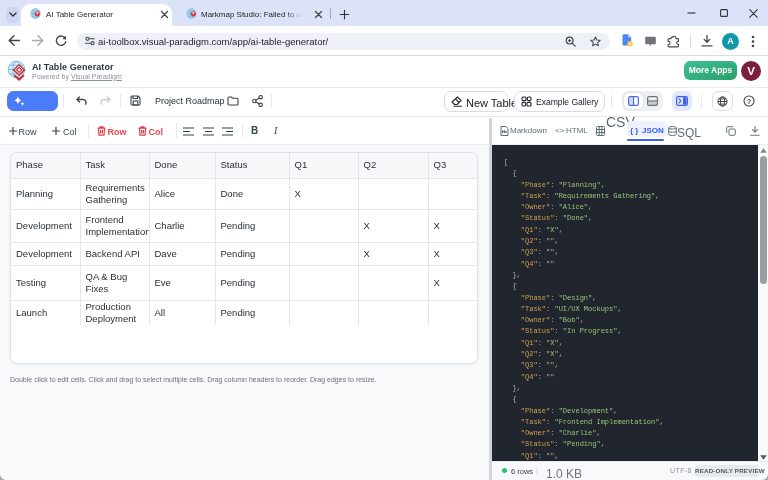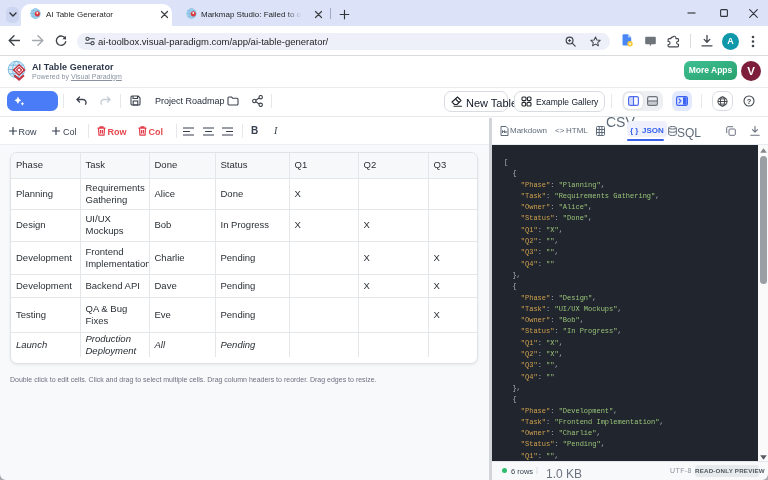--- a/index.html
+++ b/index.html
@@ -273,29 +273,20 @@
           </tr>
 <tr style="height:31px;">
             <td>Planning</td>
             <td>Requirements Gathering</td>
             <td>Alice</td>
             <td>Done</td>
             <td>X</td>
             <td></td>
             <td></td>
           </tr>
-<tr style="height:32px;">
-            <td>Design</td>
-            <td>UI/UX Mockups</td>
-            <td>Bob</td>
-            <td>In Progress</td>
-            <td>X</td>
-            <td>X</td>
-            <td></td>
-          </tr>
 <tr style="height:33px;">
             <td>Development</td>
             <td>Frontend Implementation</td>
             <td>Charlie</td>
             <td>Pending</td>
             <td></td>
             <td>X</td>
             <td>X</td>
           </tr>
 <tr style="height:23px;">
@@ -309,21 +300,21 @@
           </tr>
 <tr style="height:35px;">
             <td>Testing</td>
             <td>QA &amp; Bug Fixes</td>
             <td>Eve</td>
             <td>Pending</td>
             <td></td>
             <td></td>
             <td>X</td>
           </tr>
-<tr style="height:16px;font-style:italic;">
+<tr style="height:16px;">
             <td>Launch</td>
             <td>Production Deployment</td>
             <td>All</td>
             <td>Pending</td>
             <td></td>
             <td></td>
             <td></td>
           </tr>
 </tbody>
       </table>

